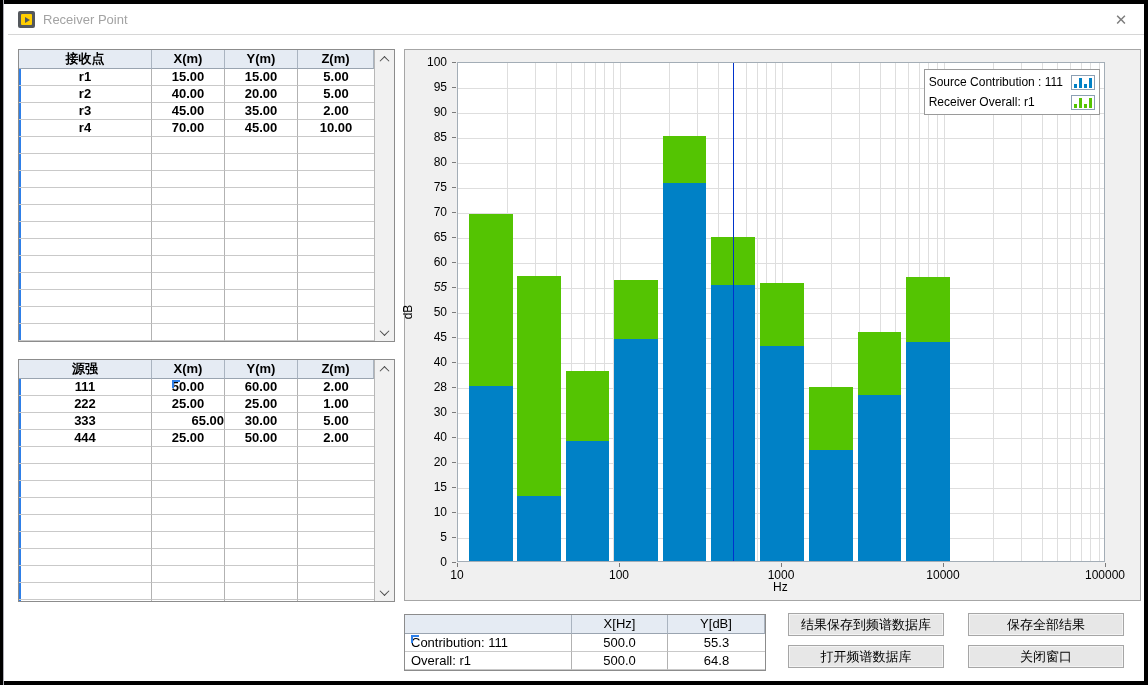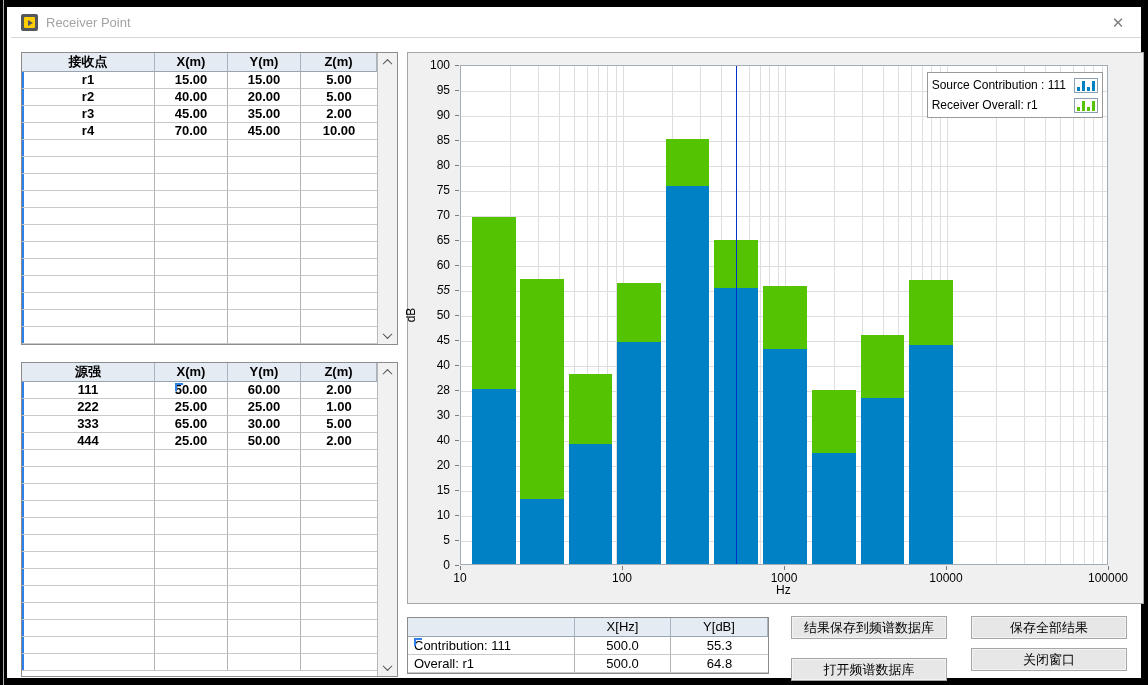--- a/index.html
+++ b/index.html
@@ -1,19 +1,19 @@
 <!DOCTYPE html>
 <html><head>
 <meta charset="utf-8">
 <style>
   * { margin:0; padding:0; box-sizing:border-box; }
   html,body { width:1148px; height:685px; }
   body { font-family:"Liberation Sans","DejaVu Sans",sans-serif; background:#fff; position:relative; overflow:hidden; }
 
-  .window { position:absolute; inset:0; border:7px solid #000000; background:#fff;padding-left:47px; }
+  .window { position:absolute; inset:0; border:4px solid #000000; background:#fff;padding-left:47px; }
   .edge-artifact { position:absolute; left:3px; top:0; width:1px; height:685px; background:#aeaeb6; }
 
   
   .titlebar { position:absolute; left:4px; top:0; right:0; height:31px; background:#fff; border-bottom:1px solid #d6d6d6; }
   .app-icon { position:absolute; left:10px; top:7px; width:17px; height:17px; background:#54585d; border-radius:2px; display:flex; align-items:center; justify-content:center; }
   .app-icon .inner { width:11px; height:11px; background:#ffce00; border-radius:1px; display:flex; align-items:center; justify-content:center; }
   .app-icon .tri { width:0; height:0; border-left:5px solid #54585d; border-top:3.5px solid transparent; border-bottom:3.5px solid transparent; margin-left:1px; }
   .win-title { position:absolute; left:35px; top:8px; font-size:13px; color:#a3a3a3; }
   .close-btn { position:absolute; right:14px; top:7px; width:18px; height:18px; font-size:15px; color:#7d7d7d; text-align:center; line-height:18px; cursor:default; }
 
@@ -200,21 +200,21 @@
     <div class="vscroll">
       <div class="vs-btn up">
           <span class="chev u"></span>
         </div>
       <div class="vs-btn down">
           <span class="chev d"></span>
         </div>
     </div>
   </div>
 
-  <div class="tbl-panel" style="left:14px; top:355px; width:377px; height:315px;">
+  <div class="tbl-panel" style="left:14px; top:355px; width:377px; height:243px;">
     <div class="grid" id="source-grid">
         <div class="trow hrow">
           <div class="cell" style="width: 133px;">源强</div>
           <div class="cell" style="width: 73px;">X(m)</div>
           <div class="cell" style="width: 73px;">Y(m)</div>
           <div class="cell" style="width: 76px;">Z(m)</div>
         </div>
         <div class="trow">
           <i class="mark"></i>
           <div class="cell" style="width: 133px;">111</div>
@@ -225,21 +225,21 @@
         <div class="trow">
           <i class="mark"></i>
           <div class="cell" style="width: 133px;">222</div>
           <div class="cell" style="width: 73px;">25.00</div>
           <div class="cell" style="width: 73px;">25.00</div>
           <div class="cell" style="width: 76px;">1.00</div>
         </div>
         <div class="trow">
           <i class="mark"></i>
           <div class="cell" style="width: 133px;">333</div>
-          <div class="cell" style="width: 73px;">65.00</div>
+          <div class="cell" style="width: 73px; text-align: right;">65.00</div>
           <div class="cell" style="width: 73px;">30.00</div>
           <div class="cell" style="width: 76px;">5.00</div>
         </div>
         <div class="trow">
           <i class="mark"></i>
           <div class="cell" style="width: 133px;">444</div>
           <div class="cell" style="width: 73px;">25.00</div>
           <div class="cell" style="width: 73px;">50.00</div>
           <div class="cell" style="width: 76px;">2.00</div>
         </div>
@@ -514,17 +514,17 @@
       </div>
       <div class="trow">
         <div class="cell left" style="width: 167px;">Overall: r1</div>
         <div class="cell" style="width: 96px;">500.0</div>
         <div class="cell" style="width: 97px;">64.8</div>
       </div>
     </div>
 
   <button class="btn" style="left:964px; top:609px;">保存全部结果</button>
   <button class="btn" style="left:784px; top:609px;">结果保存到频谱数据库</button>
-  <button class="btn" style="left:784px; top:641px;margin-top:10px;">打开频谱数据库</button>
+  <button class="btn" style="left:784px; top:641px;">打开频谱数据库</button>
   <button class="btn" style="left:964px; top:641px;">关闭窗口</button>
 
 </div>
 <div class="edge-artifact"></div>
 
 </body></html>

